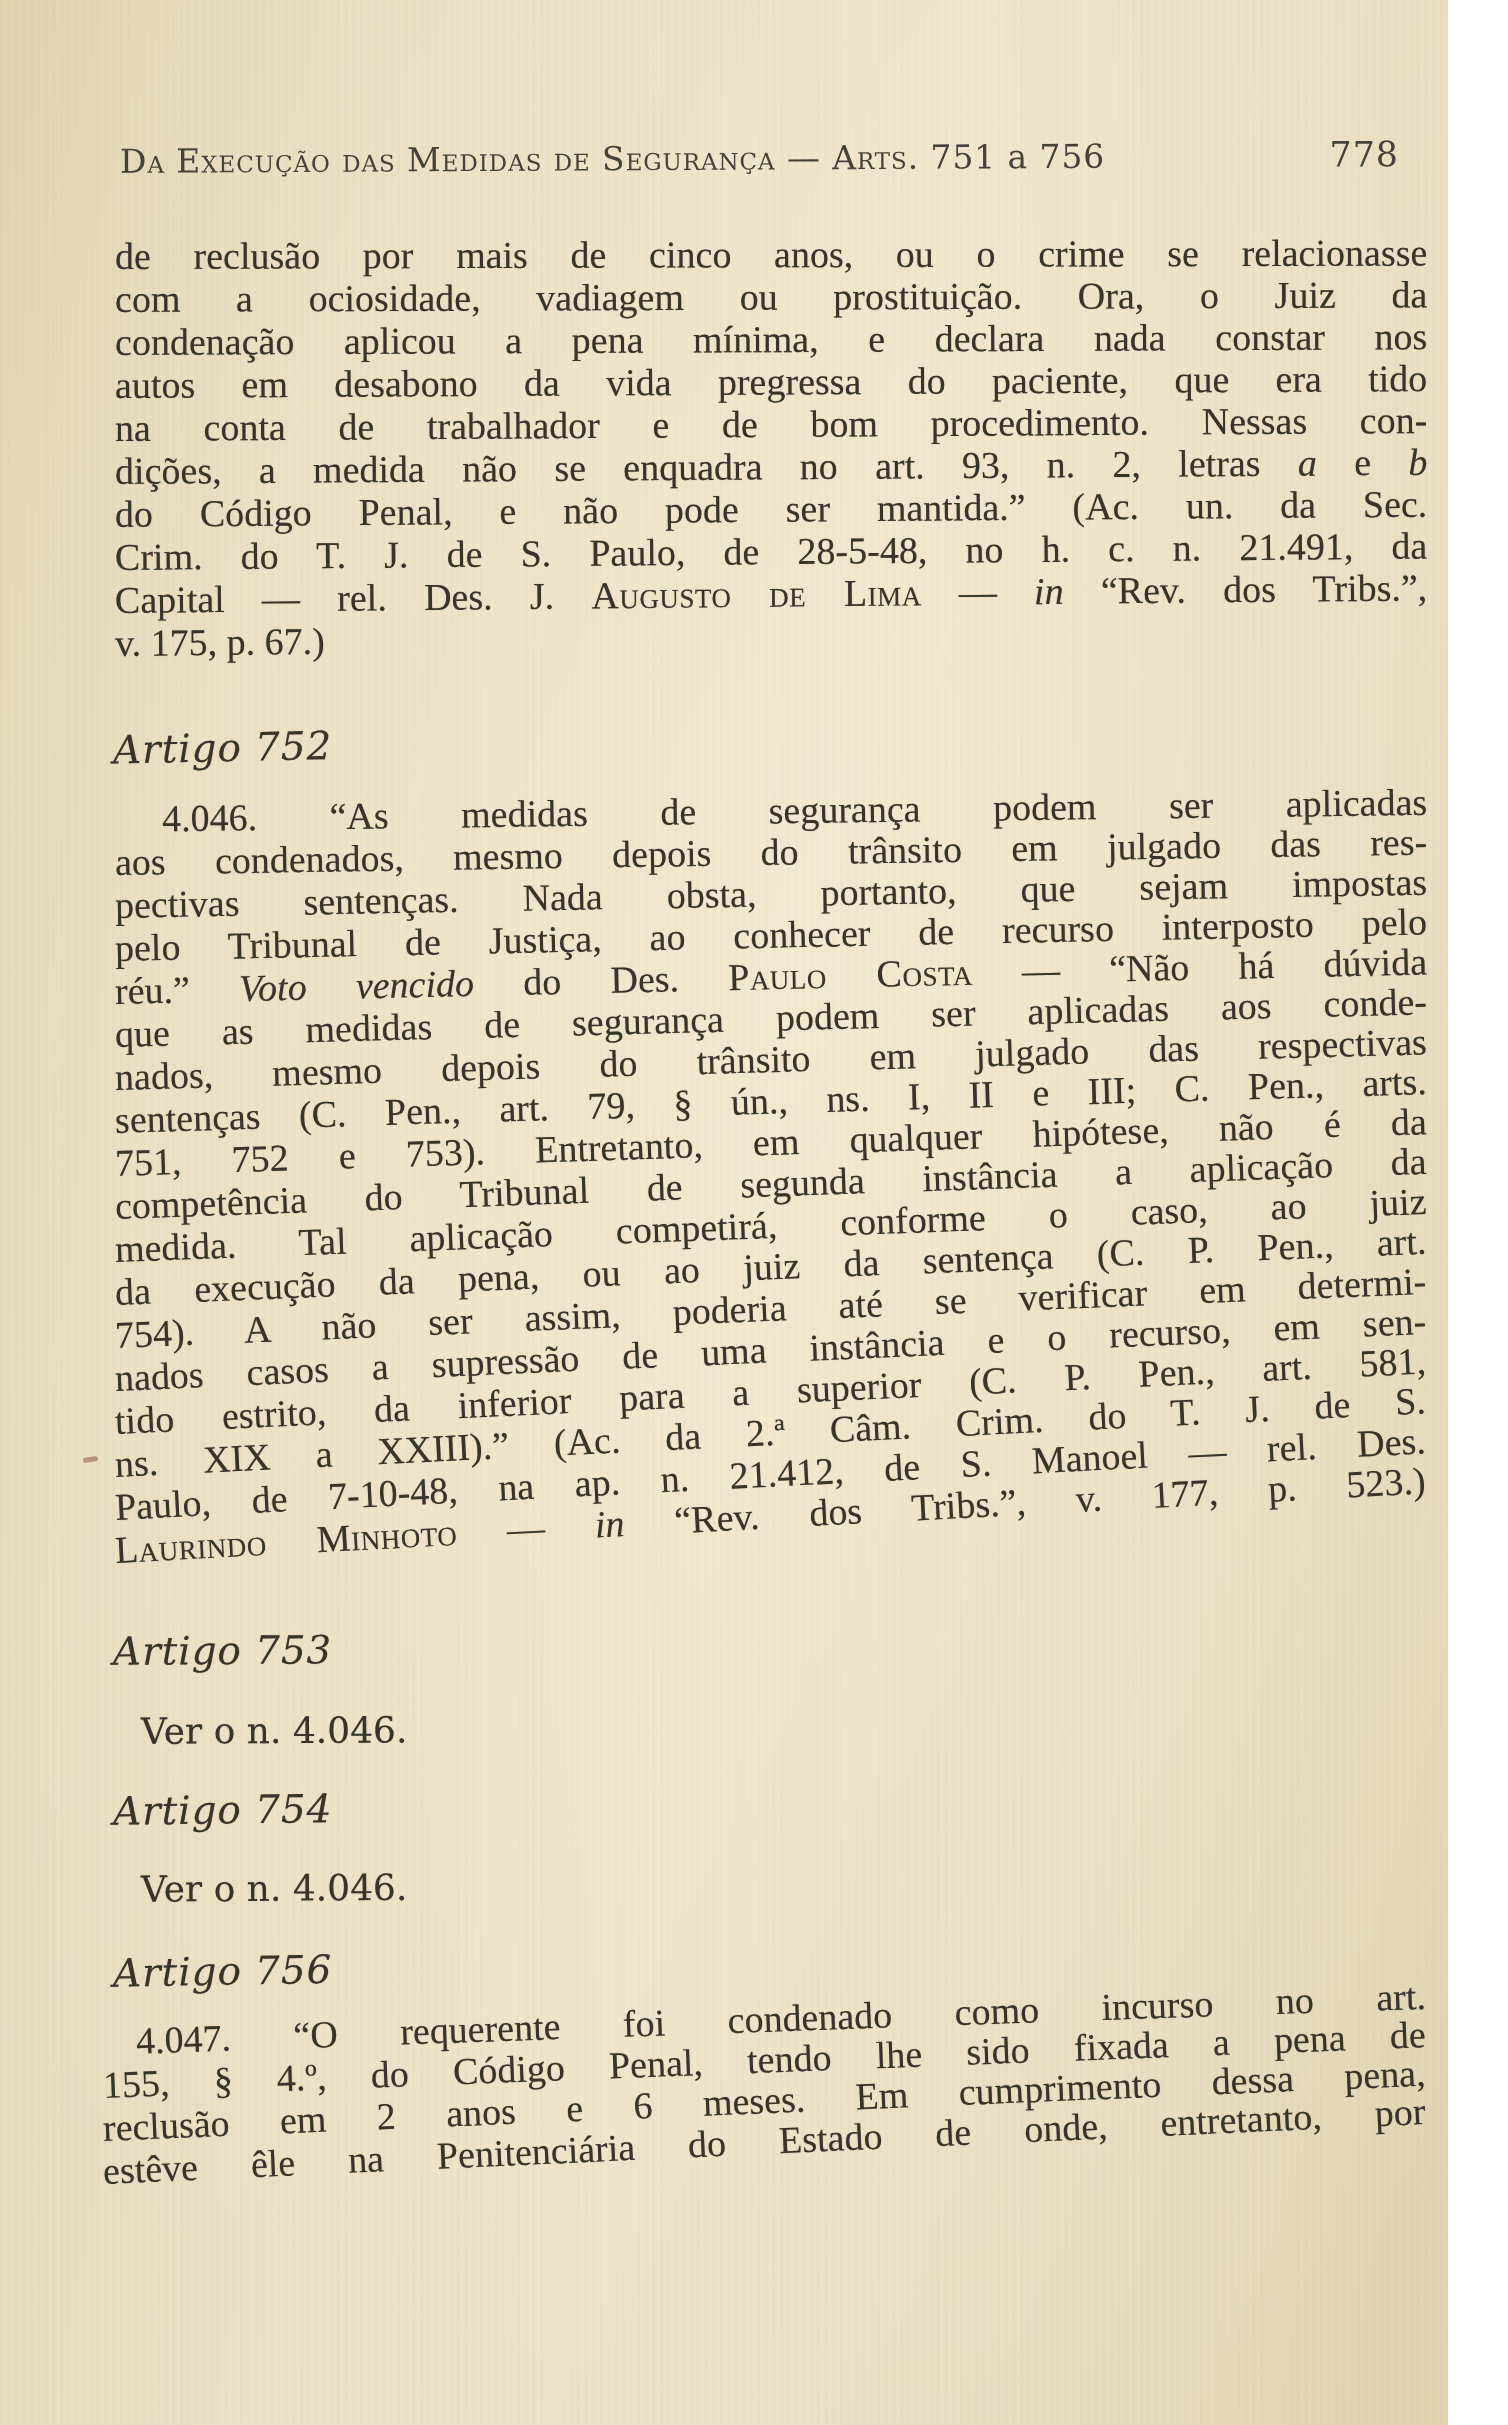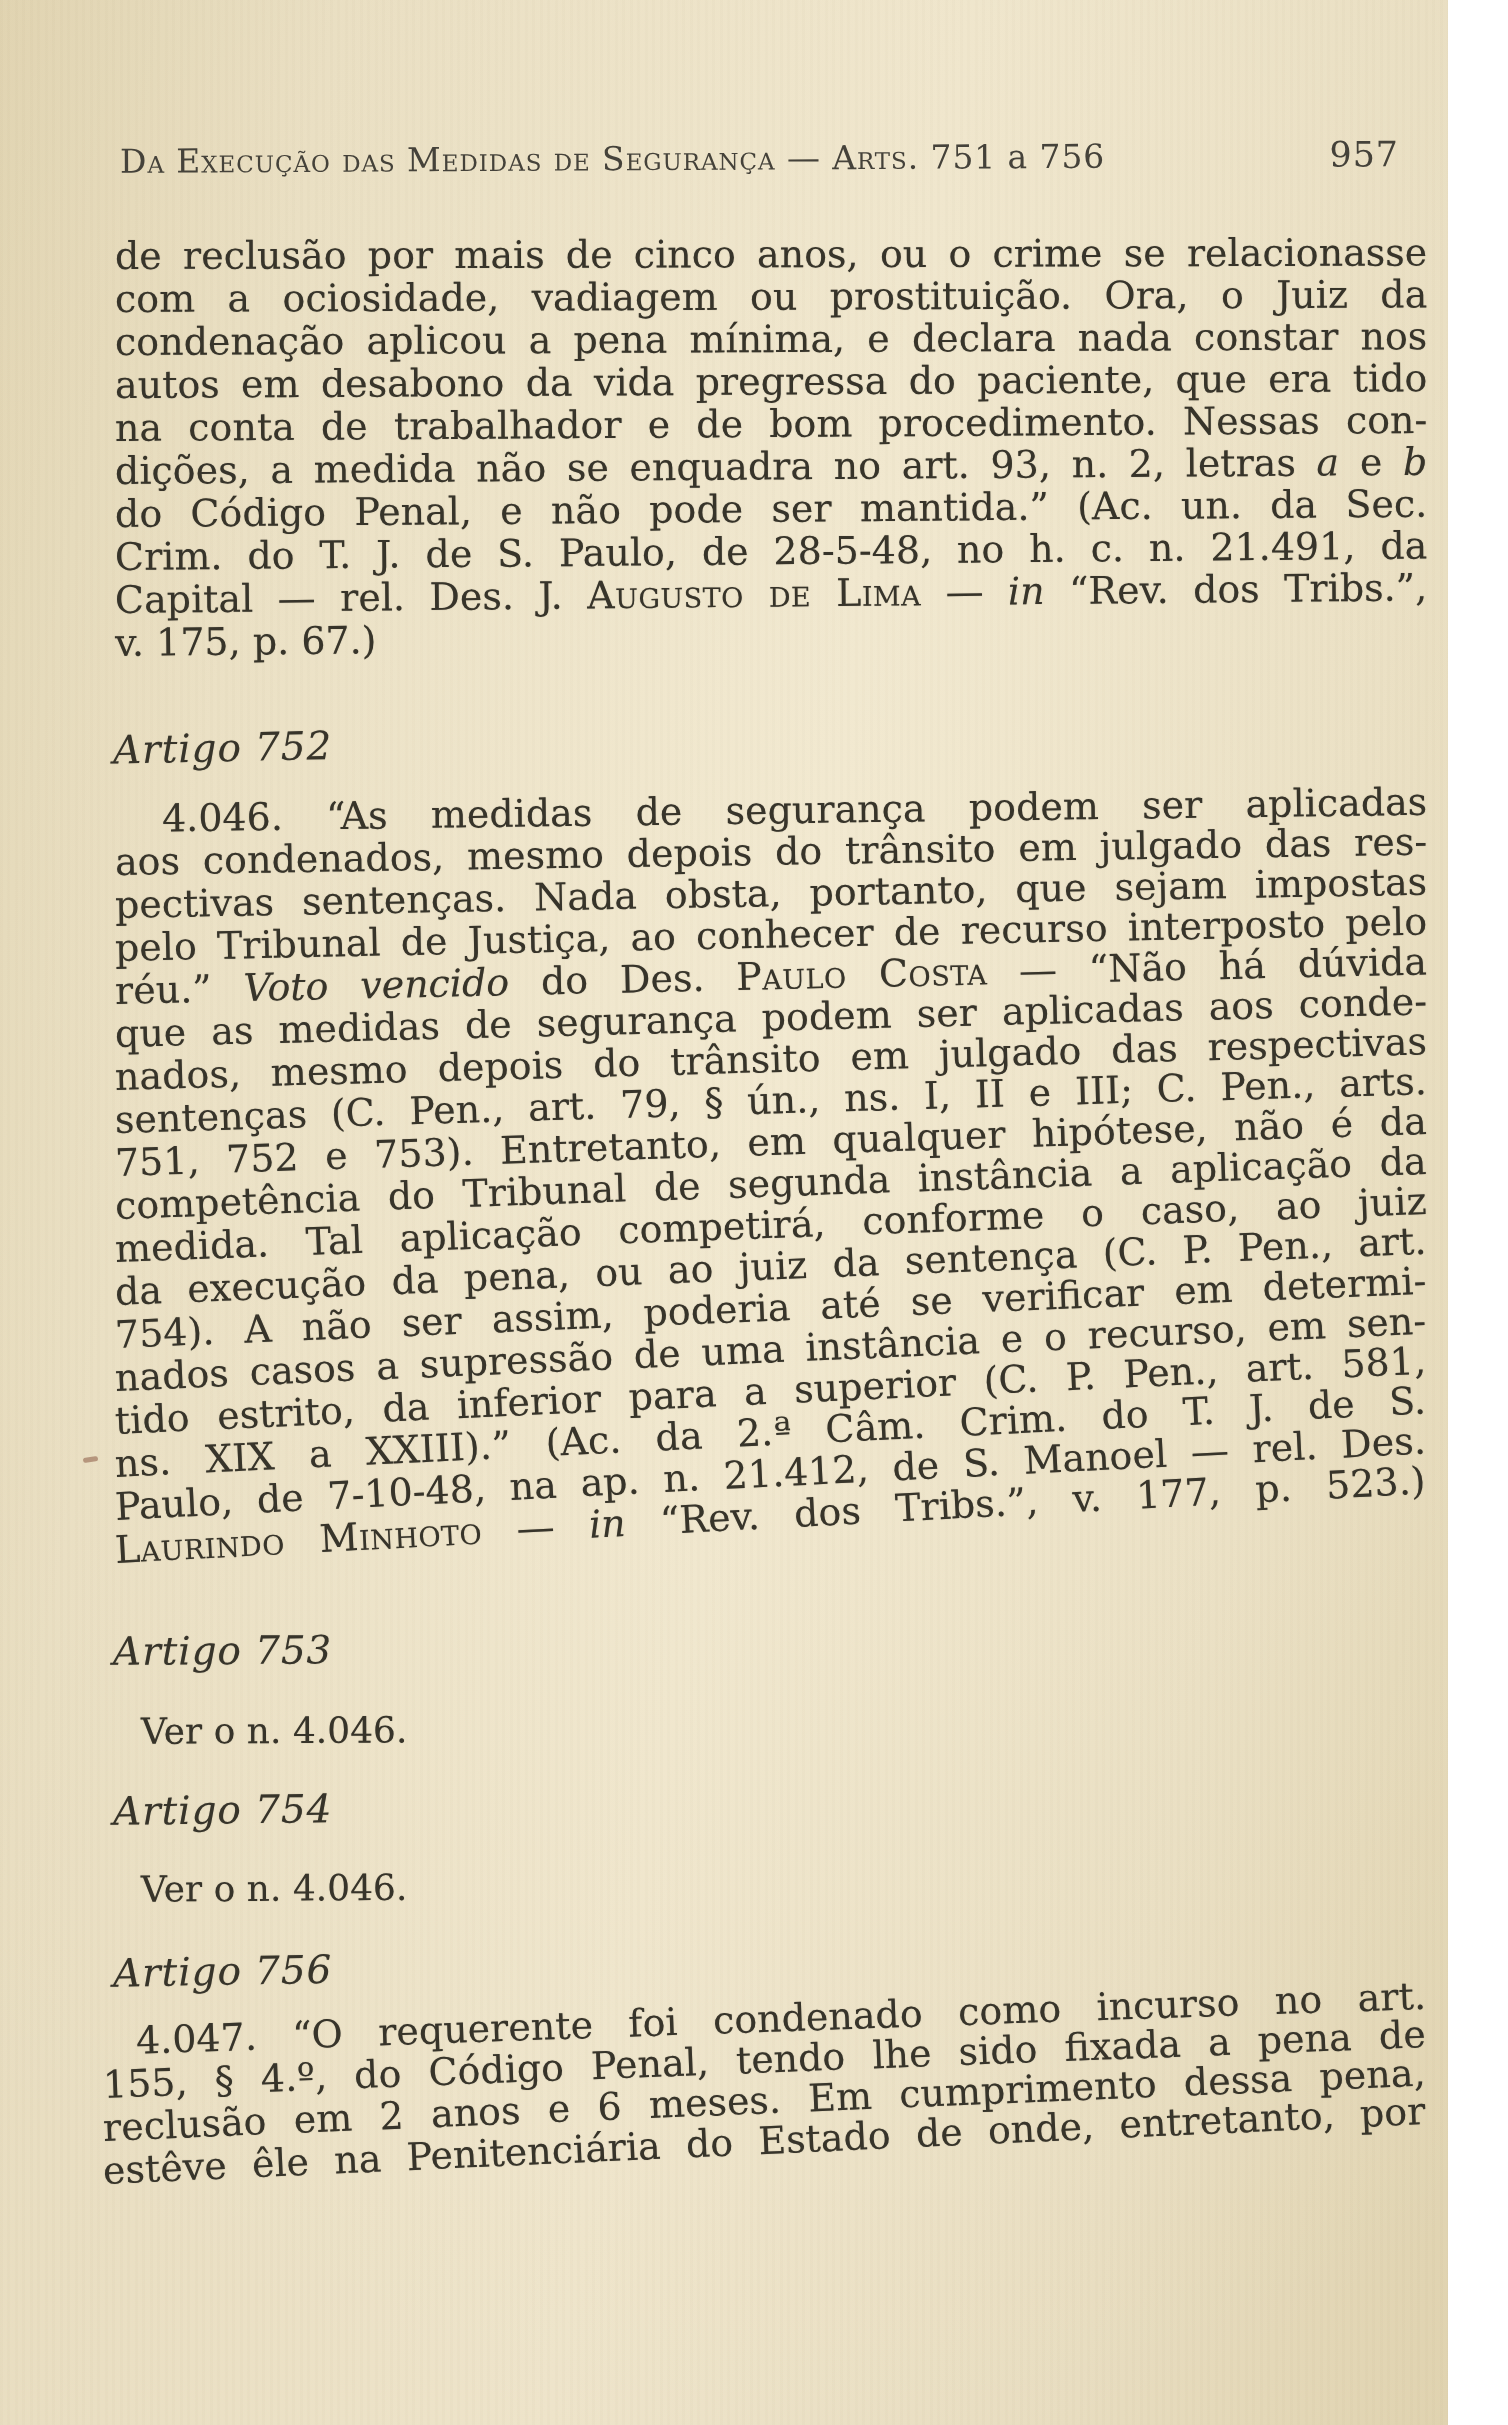--- a/index.html
+++ b/index.html
@@ -34,21 +34,21 @@
   .head-title{
     padding-left:26px;
     font-size:33px;letter-spacing:0.9px;
     white-space:nowrap;
   }
   .head-title .sc{font-variant:small-caps;}
   .page-num{
     font-size:35px;letter-spacing:0.9px;
     padding-right:28px;
   }
-  .para{padding-left:20.7px;}
+  .para{padding-left:20.7px;font-family:Liberation Serif, serif;}
   .text-line{
     height:43px;line-height:43px;
     font-size:38px;
     text-align:justify;
     
     text-align-last:justify;
     transform-origin:left center;
     white-space:nowrap;
     text-shadow:0 0 0.9px rgba(55,52,42,0.45);
   }
@@ -89,21 +89,21 @@
 </style>
 </head>
 <body>
 
 <div class="page">
 
   <div class="block running-head">
     <div class="head-title">
       <span class="sc">Da Execução das Medidas de Segurança — Arts. 751 </span><span>a</span><span class="sc"> 756</span>
     </div>
-    <div class="page-num">957</div>
+    <div class="page-num">778</div>
   </div>
 
   <div id="p1" class="block para">
       <div class="text-line" style="transform: rotate(-0.15deg);"><span class="rg">de reclusão por mais de cinco anos, ou o crime se relacionasse</span></div>
       <div class="text-line" style="transform: rotate(-0.2deg);"><span class="rg">com a ociosidade, vadiagem ou prostituição.  Ora, o Juiz da</span></div>
       <div class="text-line" style="transform: rotate(-0.25deg);"><span class="rg">condenação aplicou a pena mínima, e declara nada constar nos</span></div>
       <div class="text-line" style="transform: rotate(-0.3deg);"><span class="rg">autos em desabono da vida pregressa do paciente, que era tido</span></div>
       <div class="text-line" style="transform: rotate(-0.35deg);"><span class="rg">na conta de trabalhador e de bom procedimento.  Nessas con-</span></div>
       <div class="text-line" style="transform: rotate(-0.4deg);"><span class="rg">dições, a medida não se enquadra no art. 93, n. 2, letras </span><span class="it">a</span><span class="rg"> e </span><span class="it">b</span></div>
       <div class="text-line" style="transform: rotate(-0.45deg);"><span class="rg">do Código Penal, e não pode ser mantida.” (Ac. un. da Sec.</span></div>

